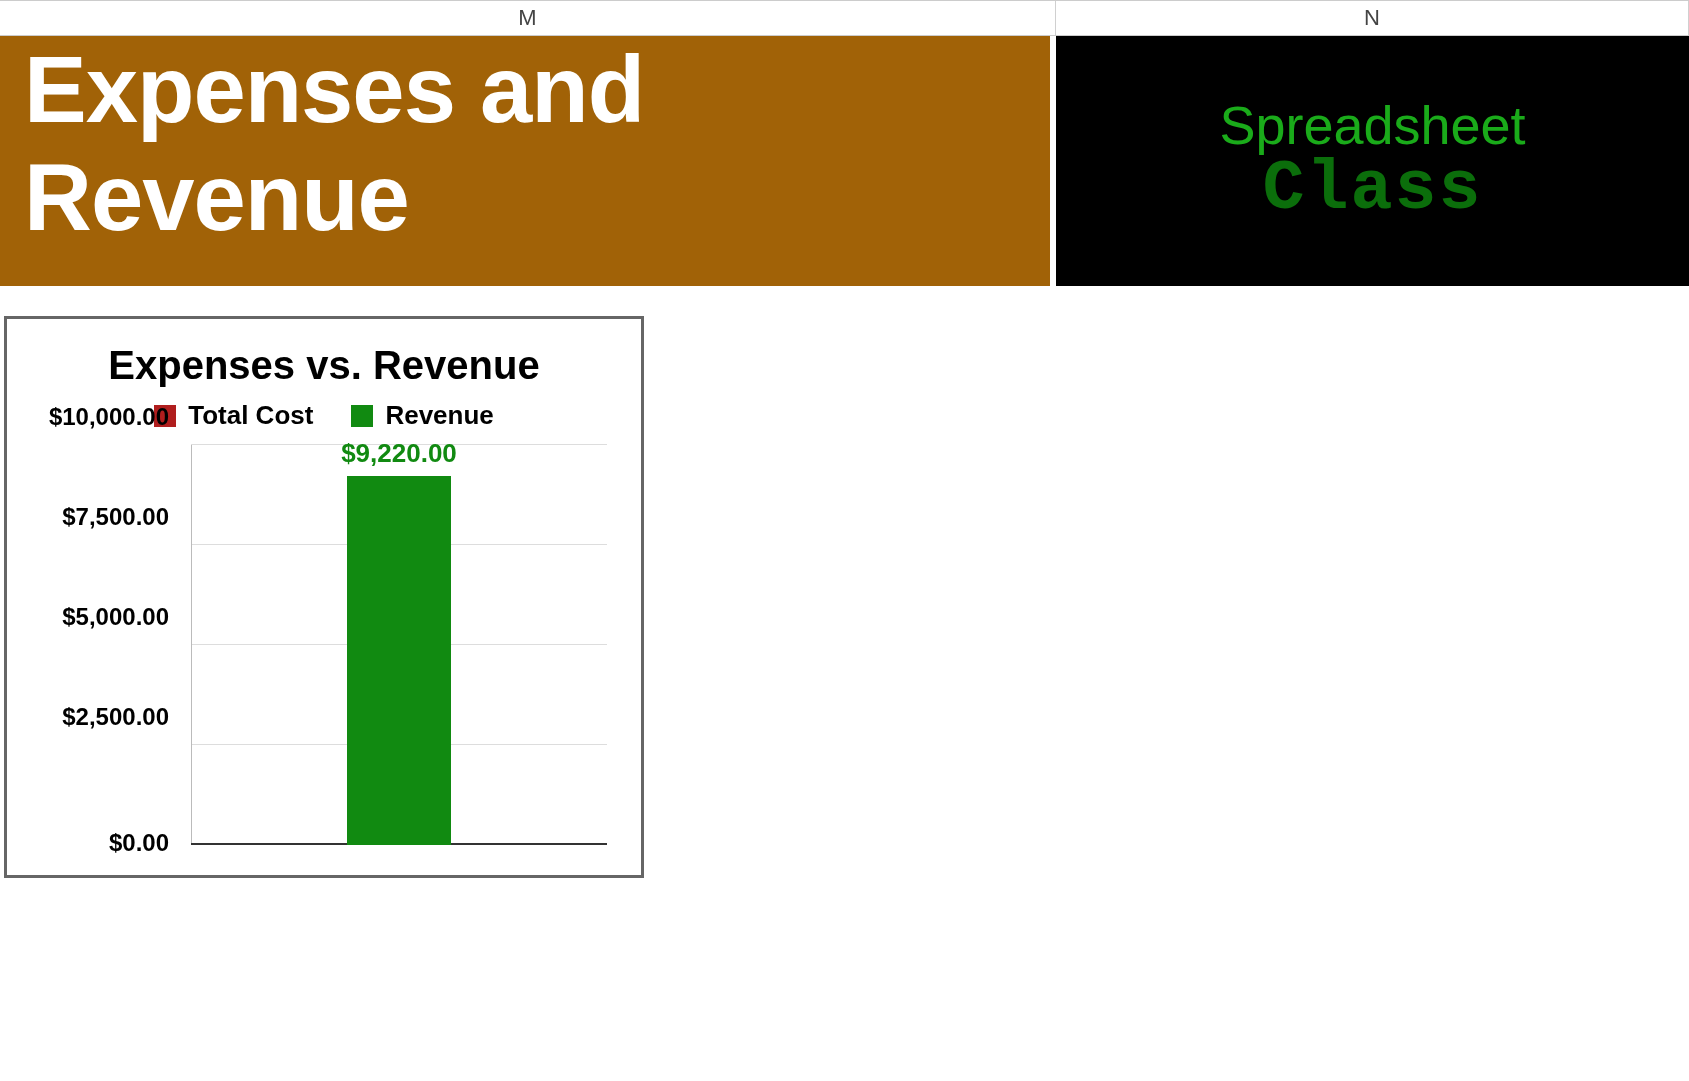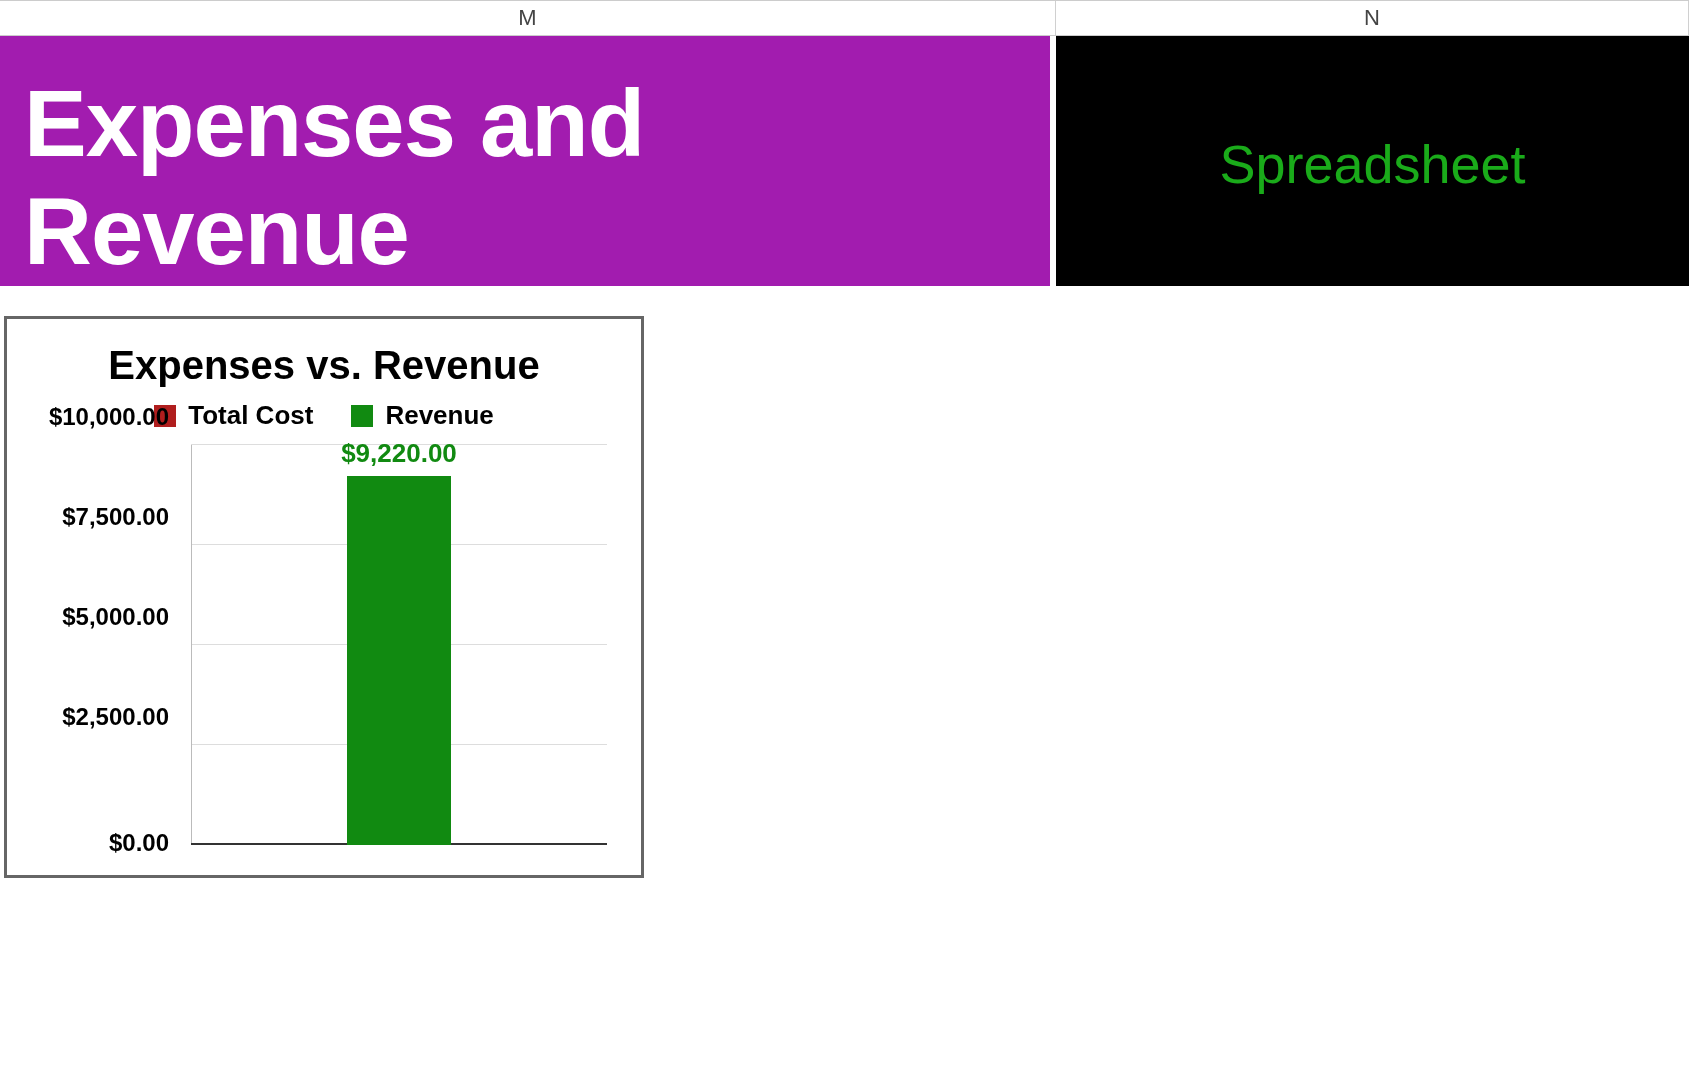--- a/index.html
+++ b/index.html
@@ -32,24 +32,24 @@
 
     
     .title-row {
       display: flex;
       width: 100%;
       height: 250px;
       background: #fff;
     }
     .title-cell {
       flex: 0 0 1056px;
-      background: #a21caf;
+      background: #a16207;
       color: #fff;
       display: flex;
-      align-items: flex-end;
+      align-items: flex-start;
       padding-left: 24px;
       border-right: 6px solid #fff;
     }
     .title-cell h1 {
       font-size: 94px;
       font-weight: 700;
       letter-spacing: -1px;
     }
     .logo-cell {
       flex: 1 1 auto;
@@ -221,20 +221,21 @@
   <div class="col col-m">M</div>
   <div class="col col-n">N</div>
 </div>
 
 <div class="title-row">
   <div class="title-cell">
     <h1>Expenses and Revenue</h1>
   </div>
   <div class="logo-cell">
     <div class="logo-line1">Spreadsheet</div>
+    <div class="logo-line2">Class</div>
   </div>
 </div>
 
 <div class="spacer"></div>
 
 <div class="dash-row">
 
   <div class="card chart-card">
     <div class="chart-title">Expenses vs. Revenue</div>
 

